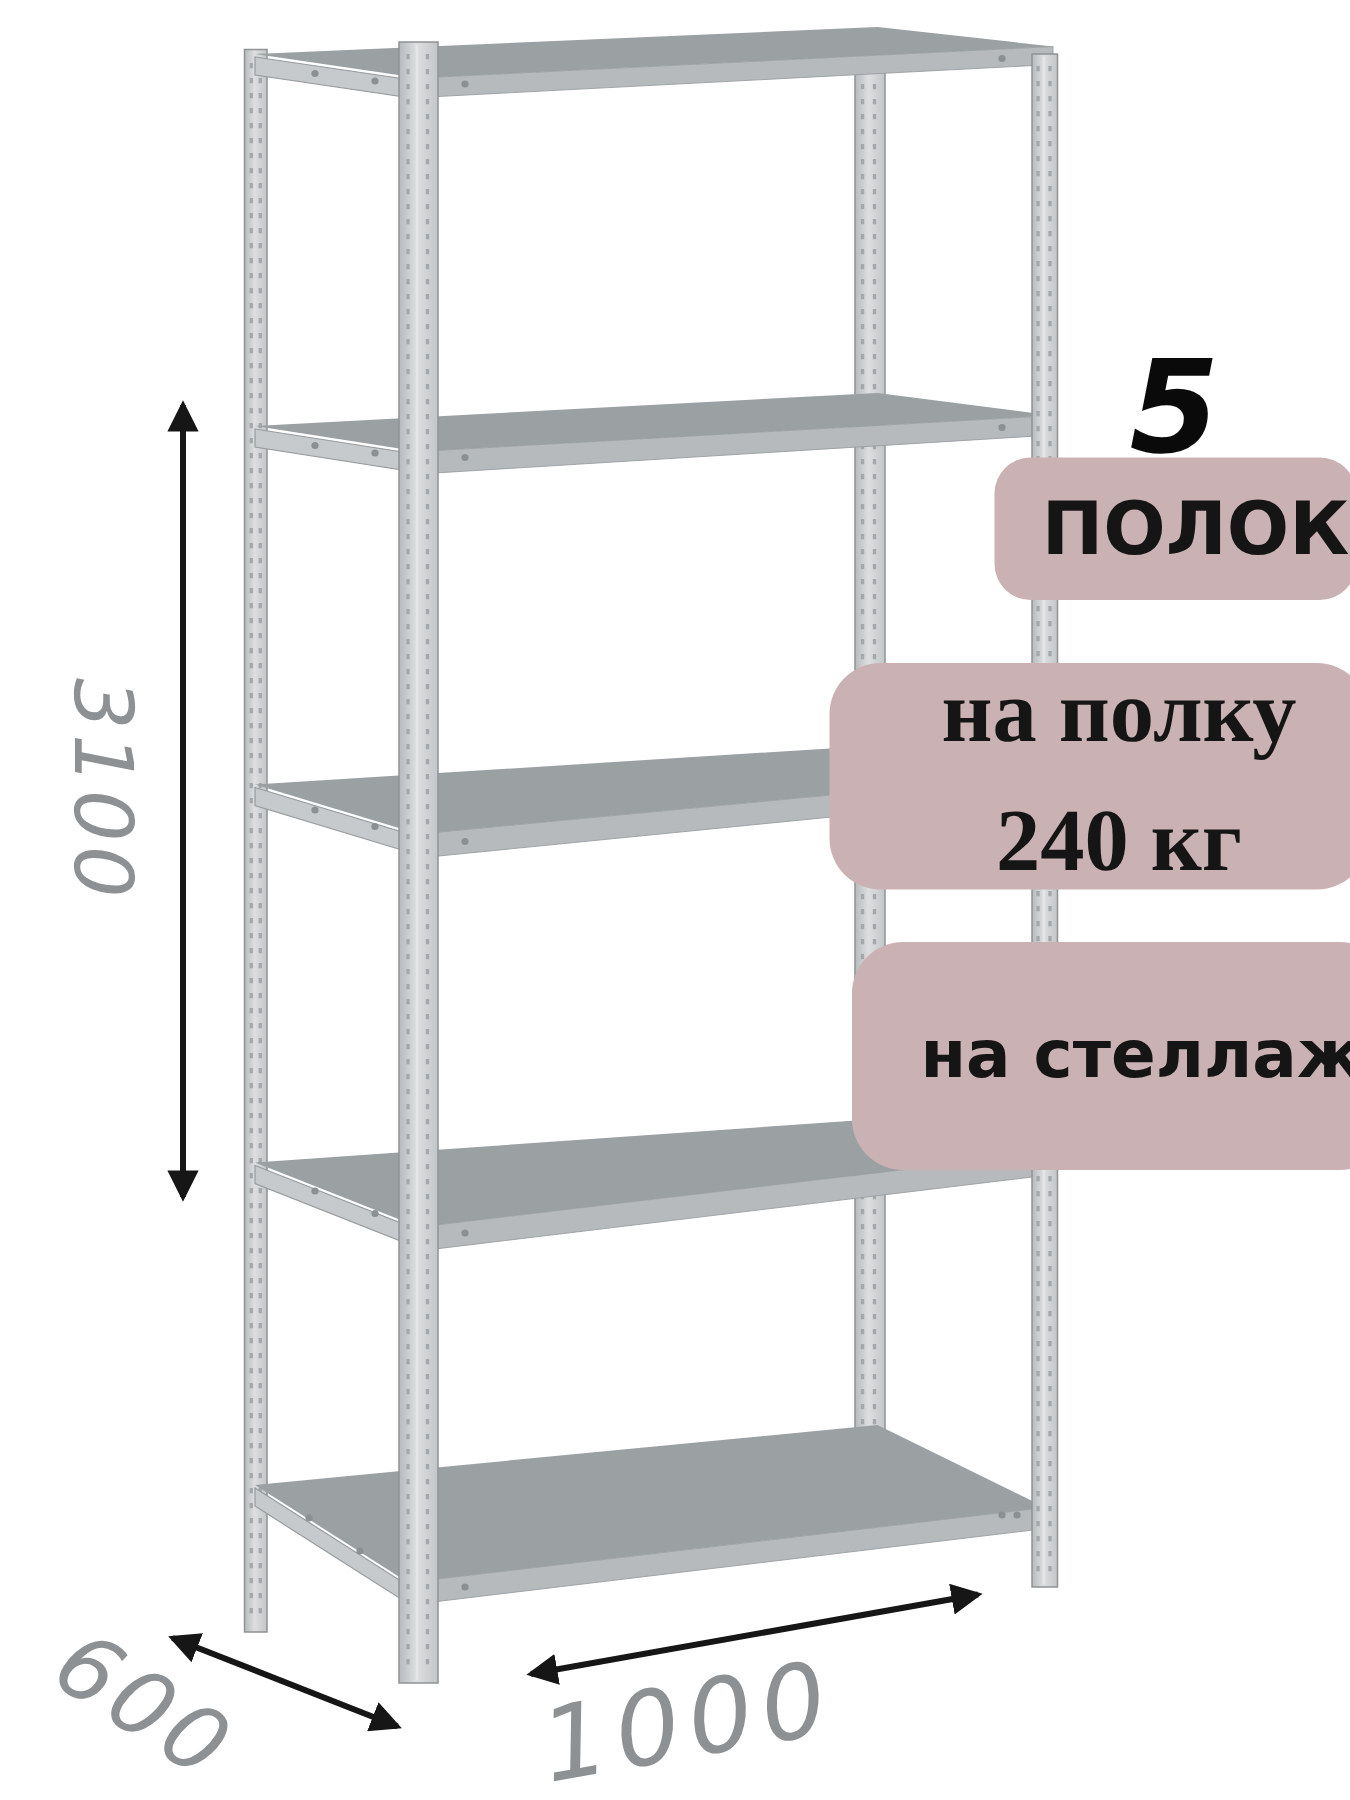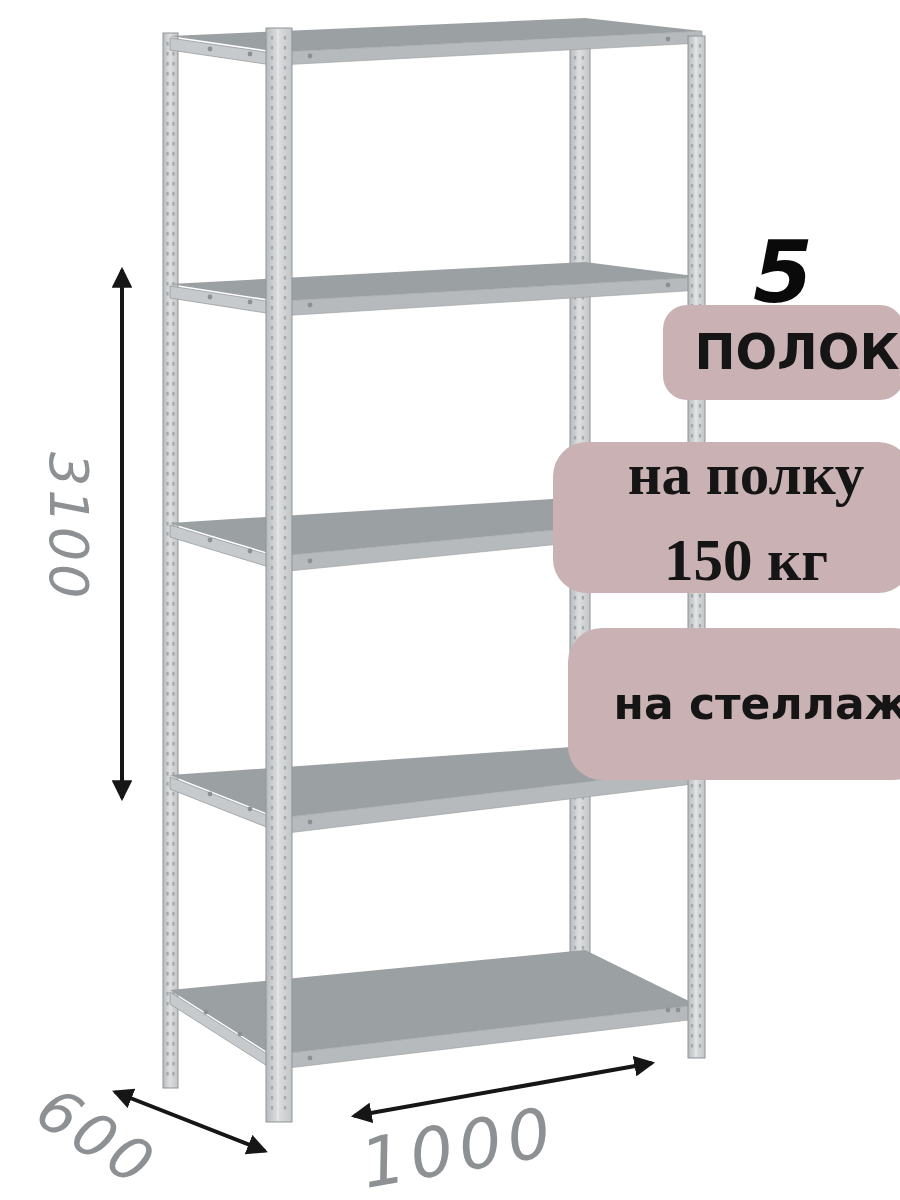--- a/index.html
+++ b/index.html
@@ -132,20 +132,20 @@
   </svg>
 
   <div class="count-number">5</div>
 
   <div class="badge badge-count">
     <span>ПОЛОК</span>
   </div>
 
   <div class="badge badge-shelf">
     <span>на полку</span>
-    <span>150 кг</span>
+    <span>240 кг</span>
   </div>
 
   <div class="badge badge-rack">
     <span>на стеллаж</span>
   </div>
 
 </div>
 
 </body></html>

